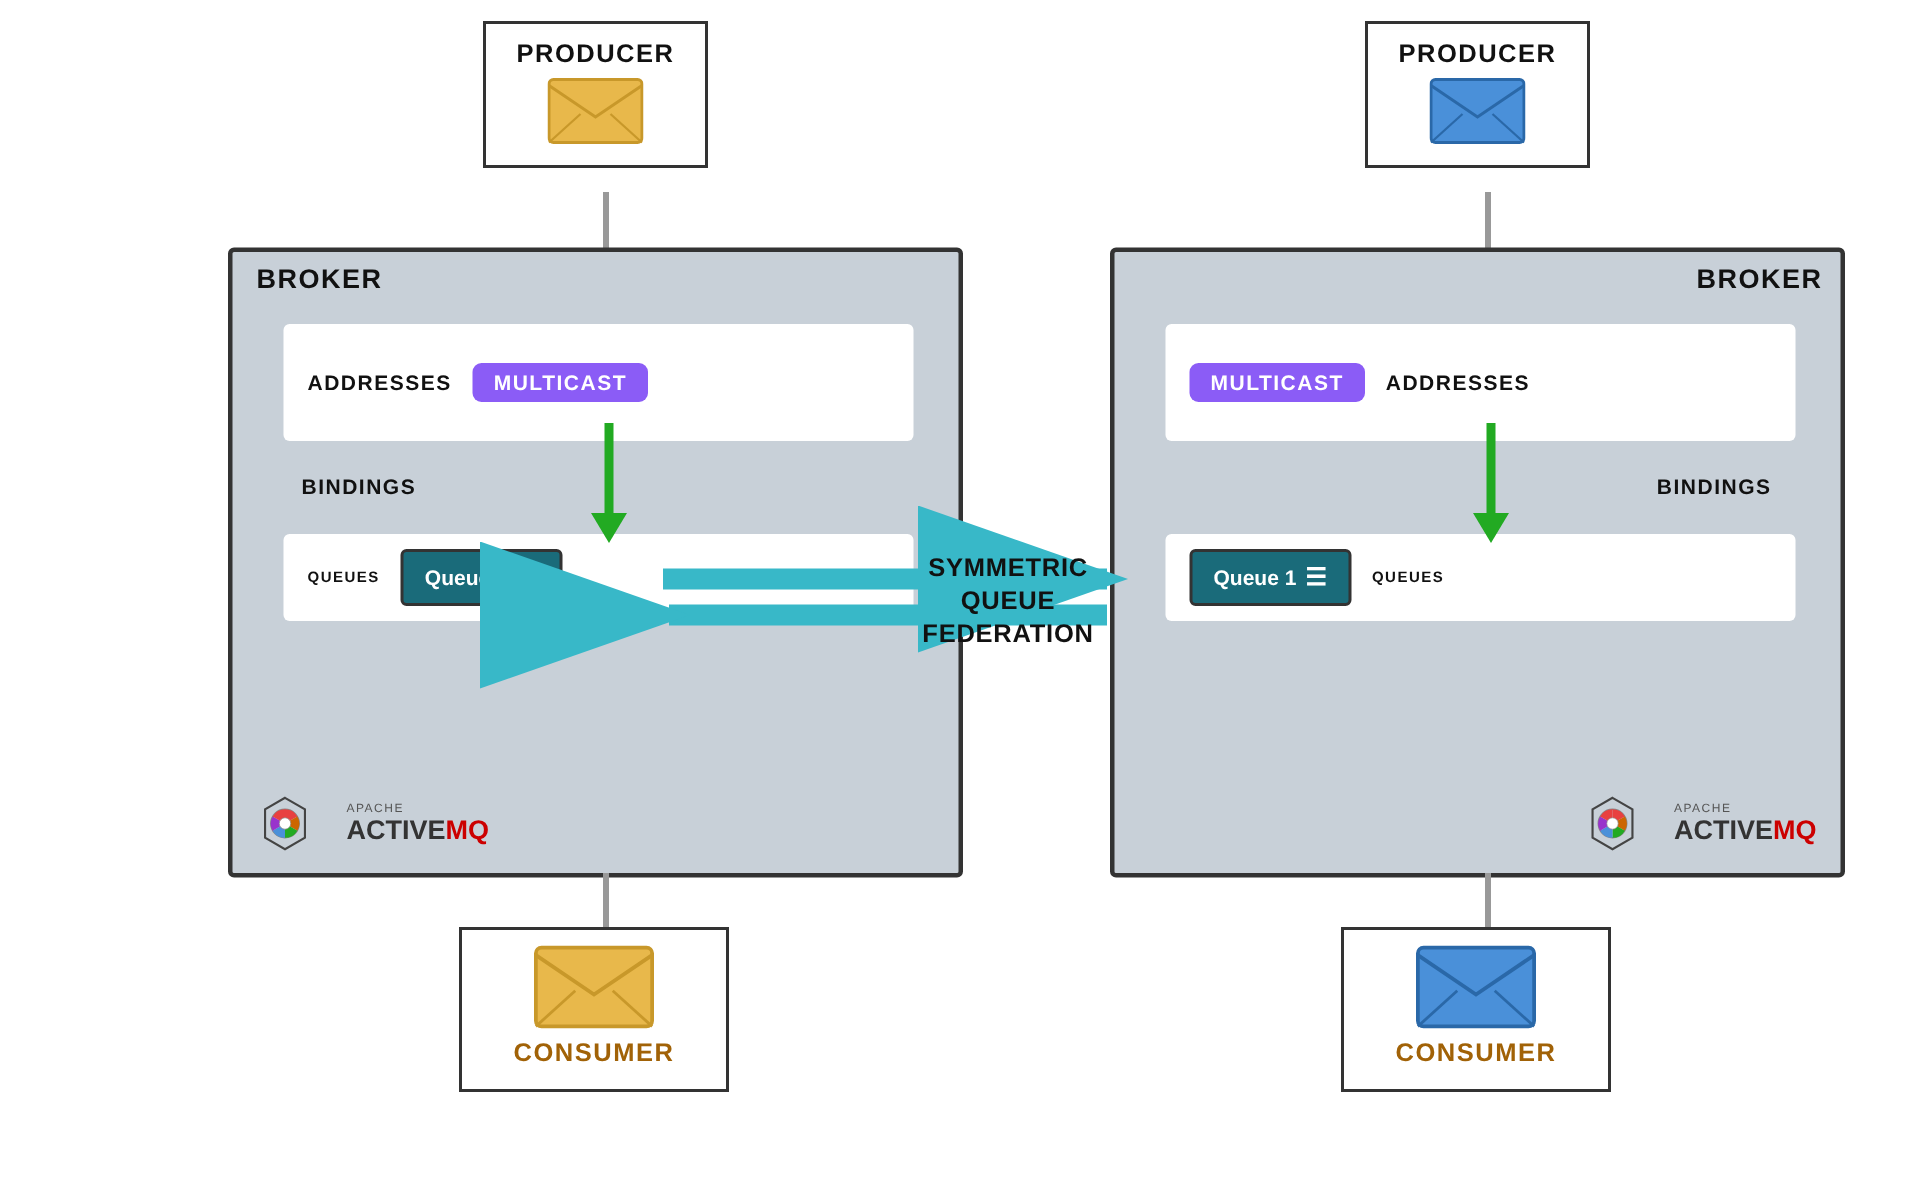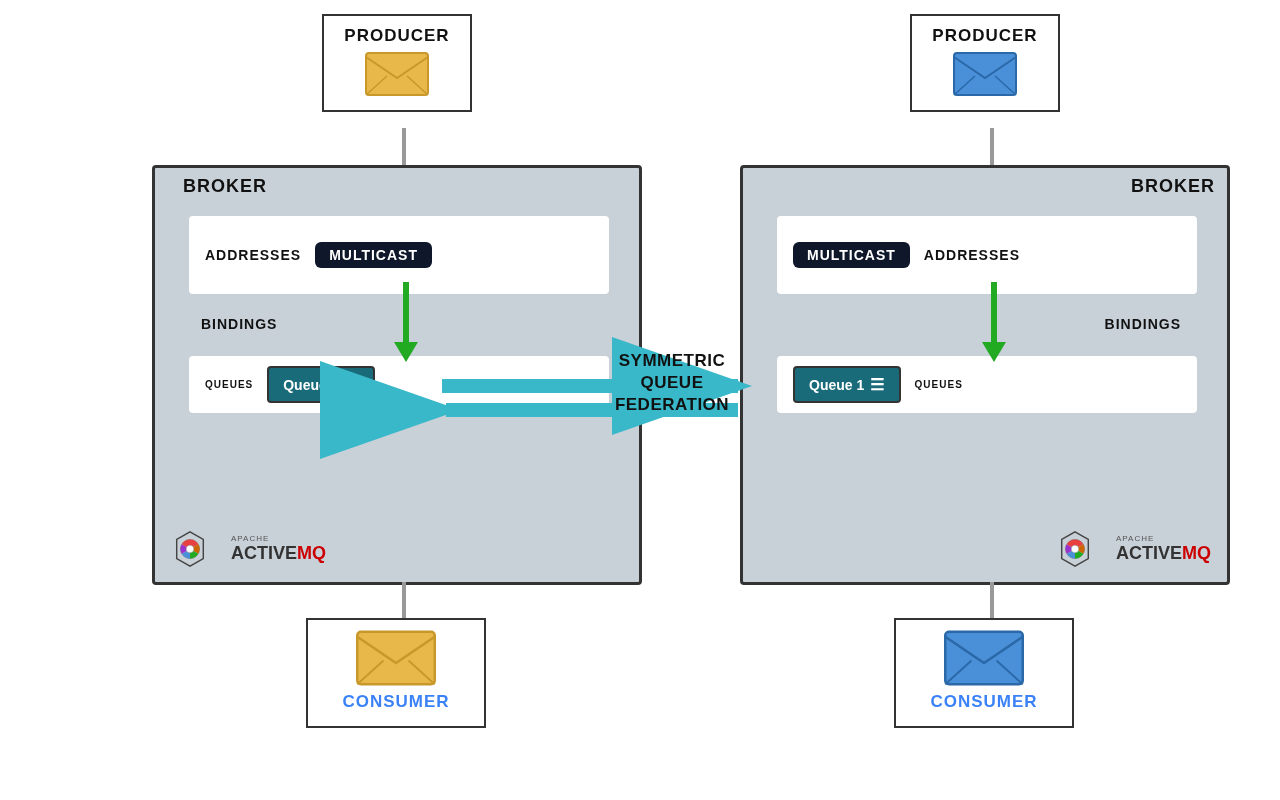--- a/index.html
+++ b/index.html
@@ -50,42 +50,42 @@
       border: 3px solid #333;
       border-radius: 4px;
       width: 490px;
       height: 420px;
     }
     .broker-label {
       font-size: 18px;
       font-weight: 900;
       letter-spacing: 1px;
       color: #111;
-      padding: 8px 28px;
+      padding: 8px 16px;
     }
 
     
     .addresses-panel {
       position: absolute;
       background: #fff;
       border-radius: 4px;
       display: flex;
       align-items: center;
       gap: 14px;
       padding: 26px 16px;
       width: 420px;
     }
     .addresses-label {
       font-size: 14px;
       font-weight: 900;
       letter-spacing: 1px;
       color: #111;
     }
     .multicast-badge {
-      background: #0f172a;
+      background: #8b5cf6;
       color: #fff;
       font-size: 14px;
       font-weight: 900;
       padding: 5px 14px;
       border-radius: 6px;
       letter-spacing: 1px;
     }
 
     .bindings-label {
       position: absolute;
@@ -147,21 +147,21 @@
       padding: 10px 14px 14px;
       display: flex;
       flex-direction: column;
       align-items: center;
       gap: 6px;
     }
     .consumer-label {
       font-size: 17px;
       font-weight: 900;
       letter-spacing: 1px;
-      color: #3b82f6;
+      color: #a16207;
     }
 
     
     .arrow-gray {
       position: absolute;
       display: flex;
       flex-direction: column;
       align-items: center;
     }
     .arrow-line-gray {
@@ -342,21 +342,21 @@
       <marker id="arrowL" markerWidth="10" markerHeight="7" refX="1" refY="3.5" orient="auto">
         <polygon points="10 0, 0 3.5, 10 7" fill="#38b8c8"></polygon>
       </marker>
     </defs>
 
     <line x1="0" y1="16" x2="296" y2="16" stroke="#38b8c8" stroke-width="14" marker-end="url(#arrowR)"></line>
 
     <line x1="296" y1="40" x2="4" y2="40" stroke="#38b8c8" stroke-width="14" marker-end="url(#arrowL)"></line>
   </svg>
 
-  <div class="federation-label" style="left: 545px; top: 350px; width: 150px;">
+  <div class="federation-label" style="left: 545px; top: 368px; width: 150px;">
     <span>SYMMETRIC<br>QUEUE<br>FEDERATION</span>
   </div>
 
   <div class="arrow-gray" style="left: 342px; top: 582px;">
     <div class="arrow-line-gray" style="height: 38px;"></div>
     <div class="arrow-head-gray-down"></div>
   </div>
 
   <div class="arrow-gray" style="left: 930px; top: 582px;">
     <div class="arrow-line-gray" style="height: 38px;"></div>

